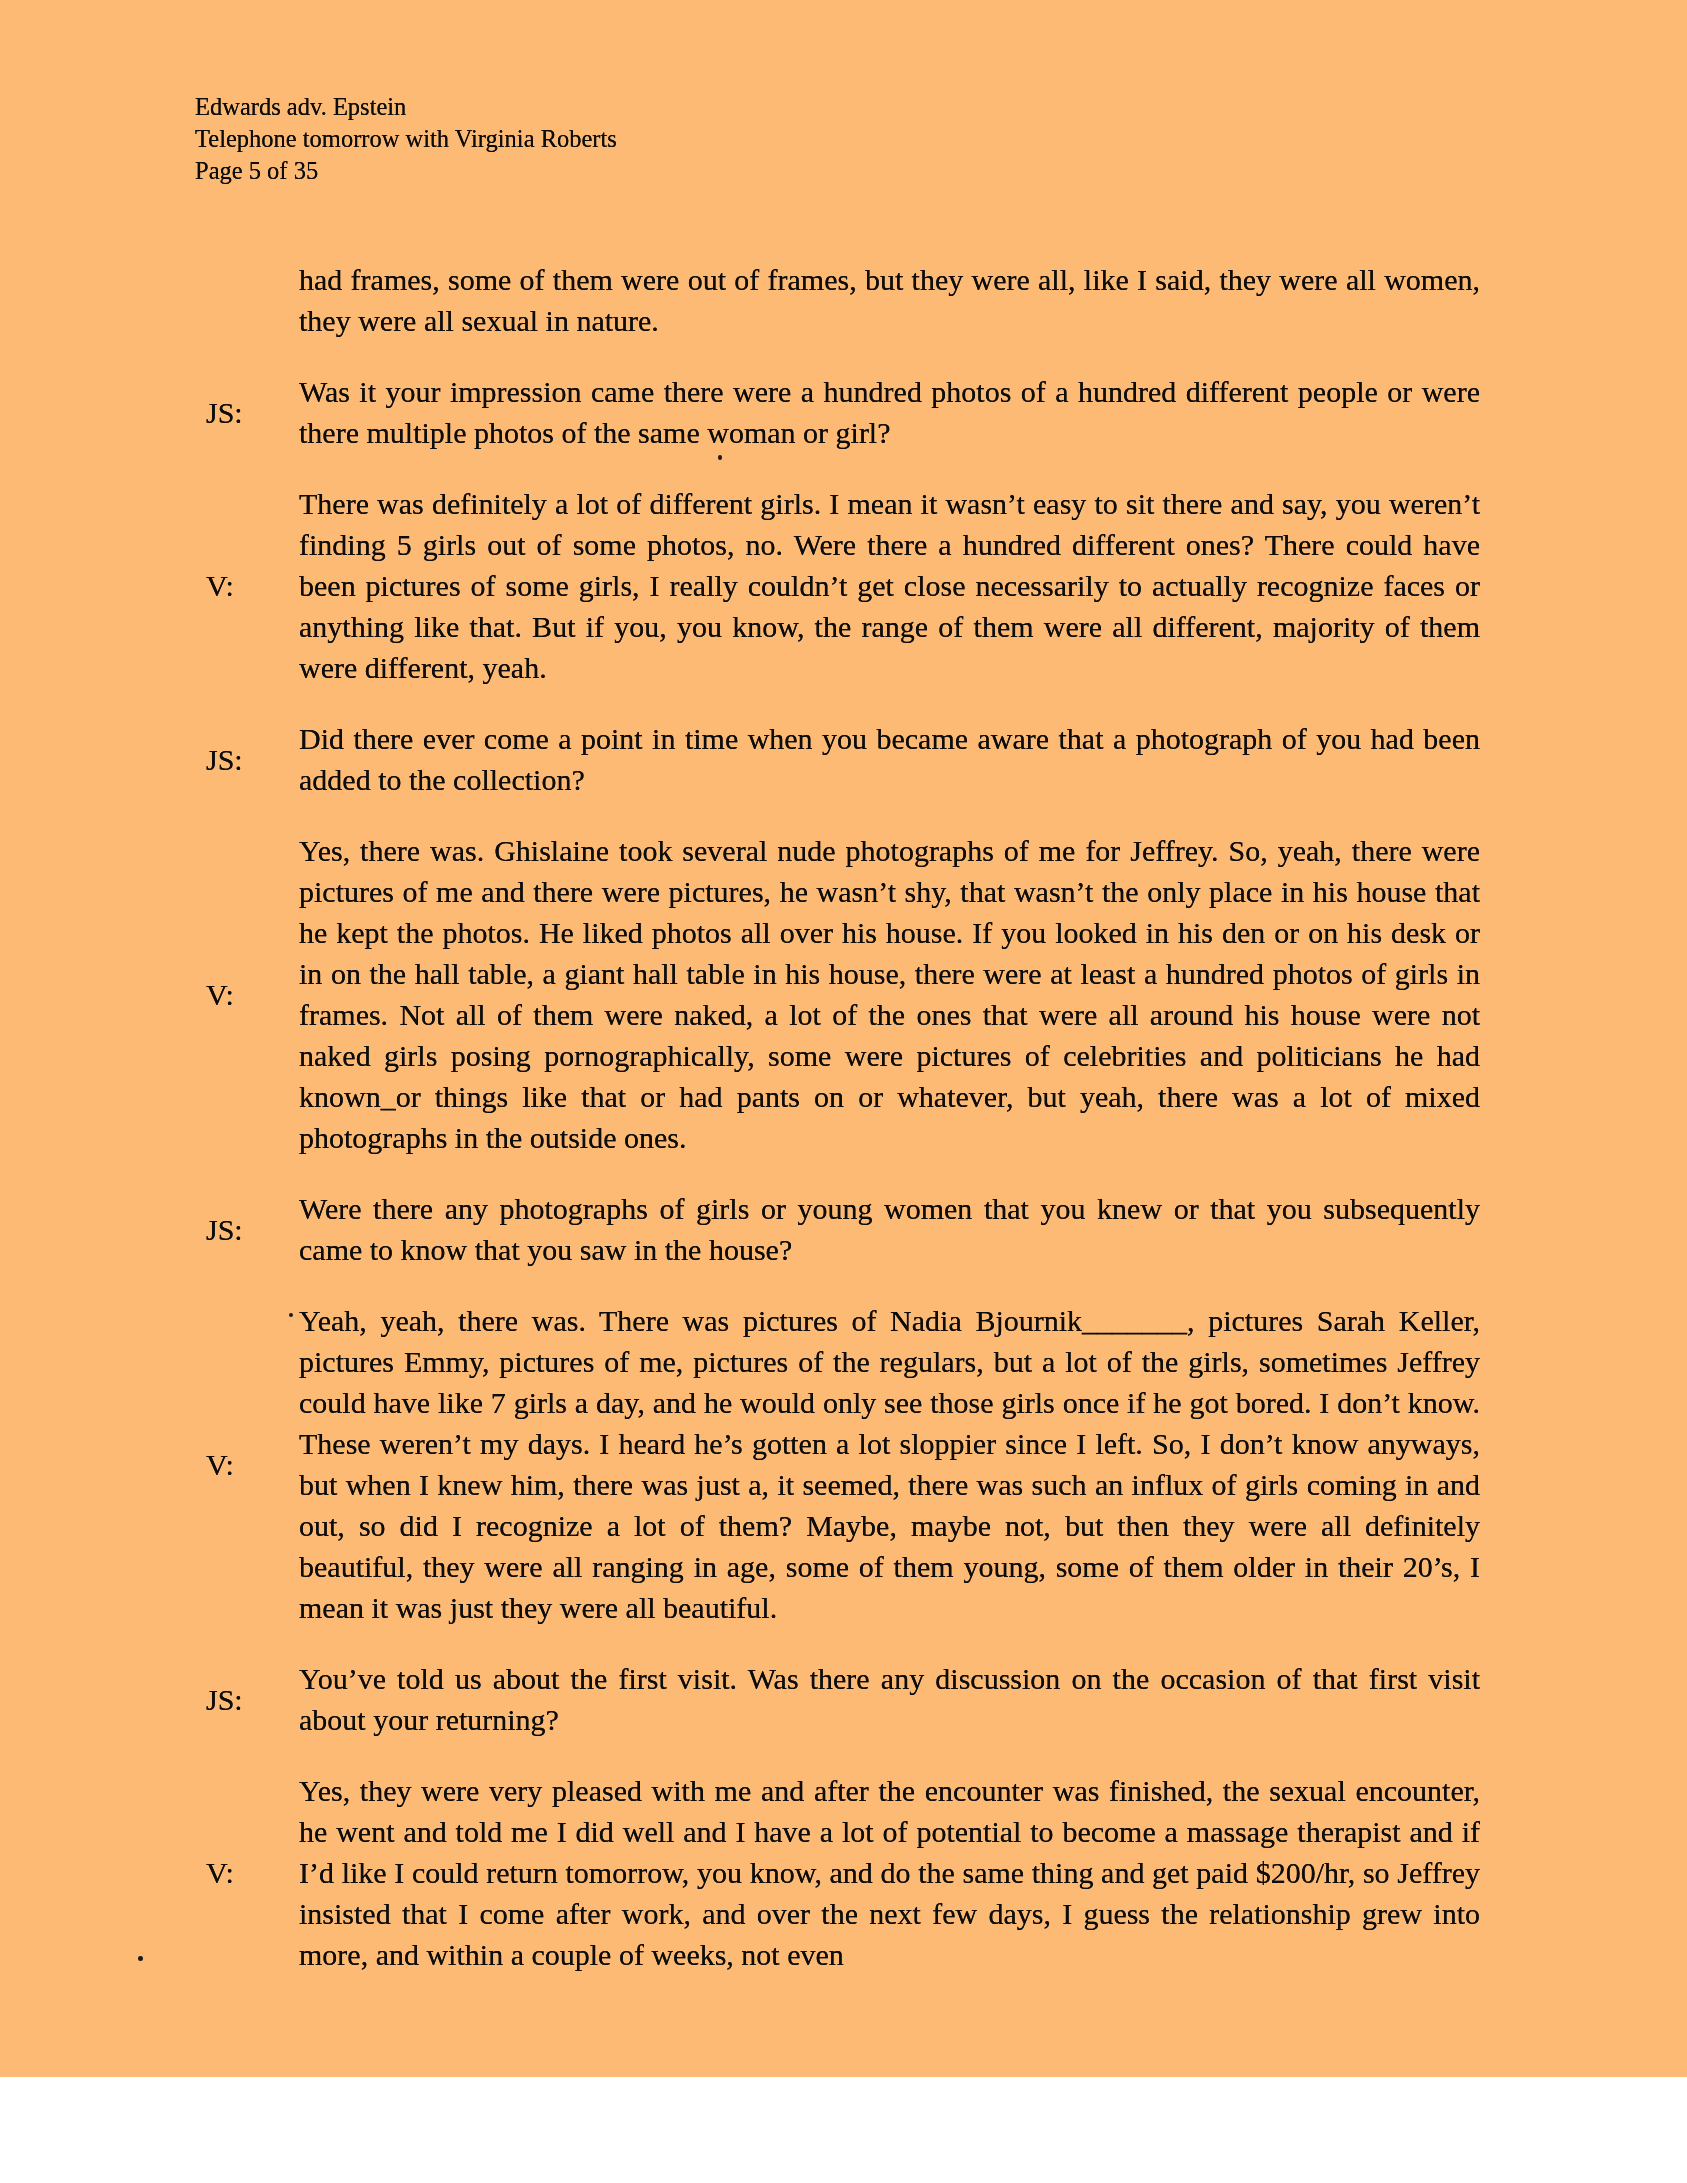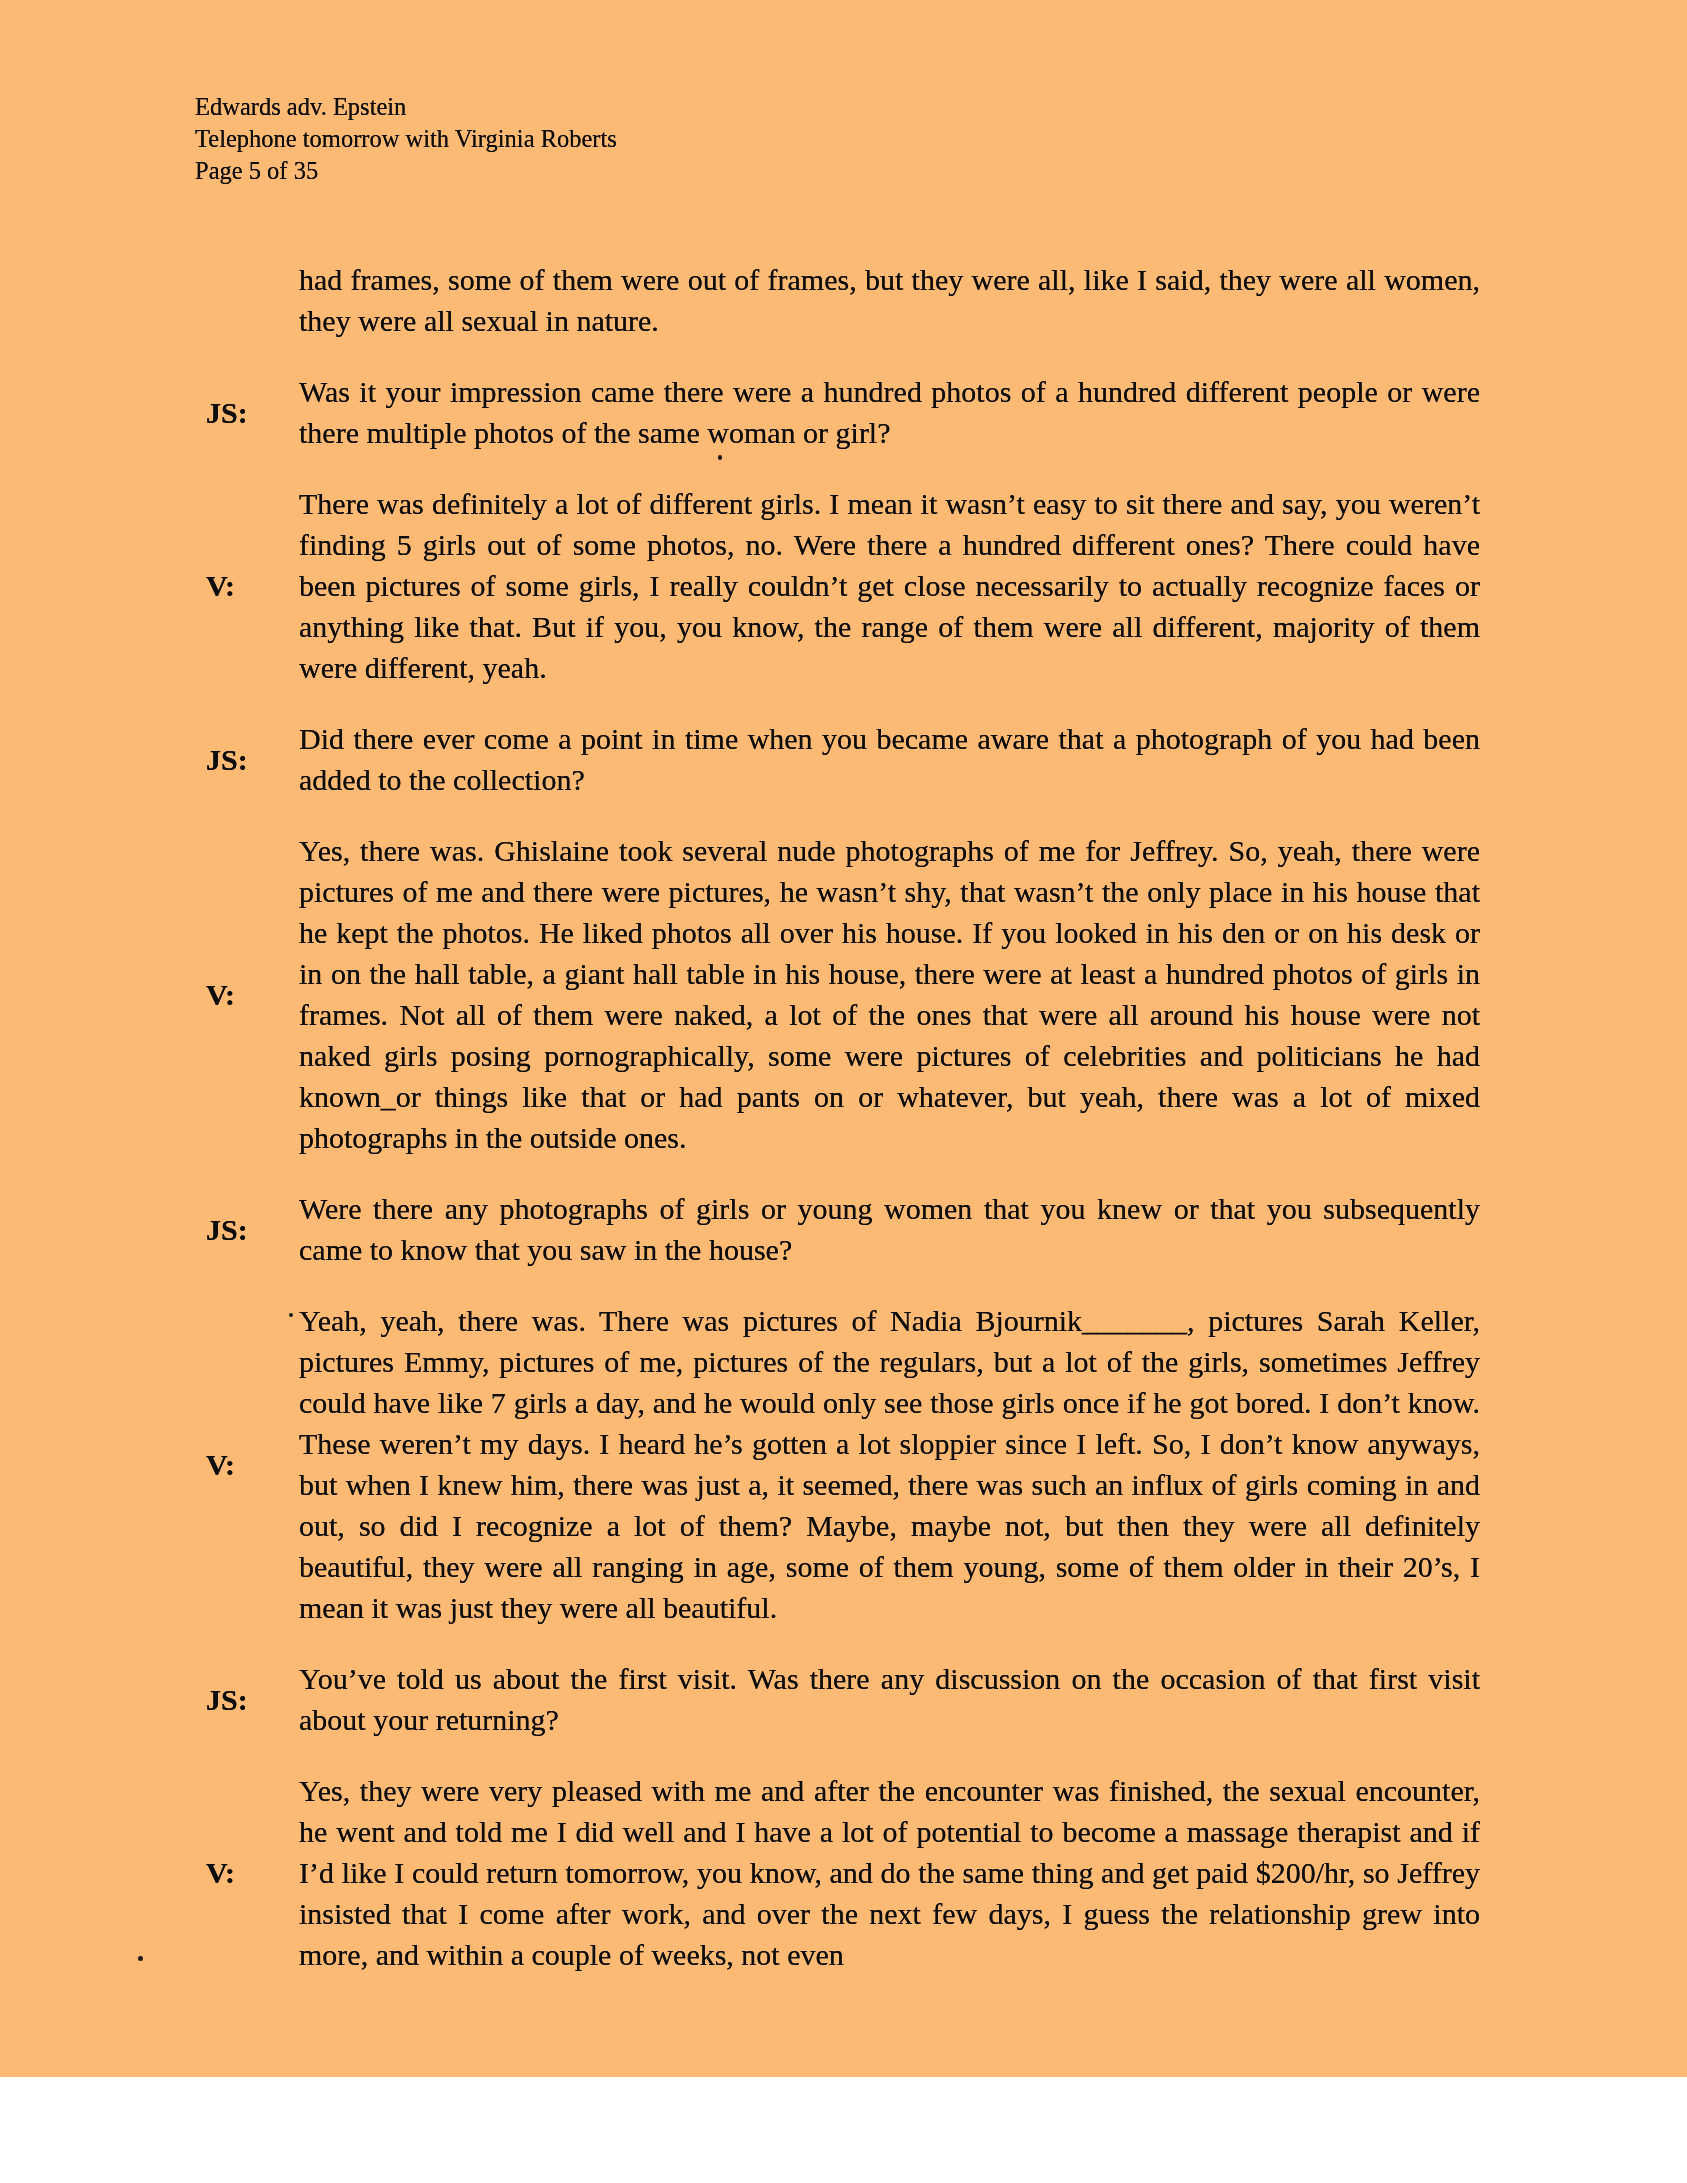--- a/index.html
+++ b/index.html
@@ -34,21 +34,20 @@
     line-height: 41px;
   }
   .para {
     display: flex;
     align-items: center;
     margin: 0 0 30px 0;
   }
   .speaker {
     flex: 0 0 93px;
     width: 93px;
-    font-weight: bold;
   }
   .speech {
     flex: 1 1 auto;
     text-align: justify;
     text-justify: inter-word;
   }
   .artifact-dot {
     position: absolute;
     background: #1a1a1a;
     border-radius: 50%;

